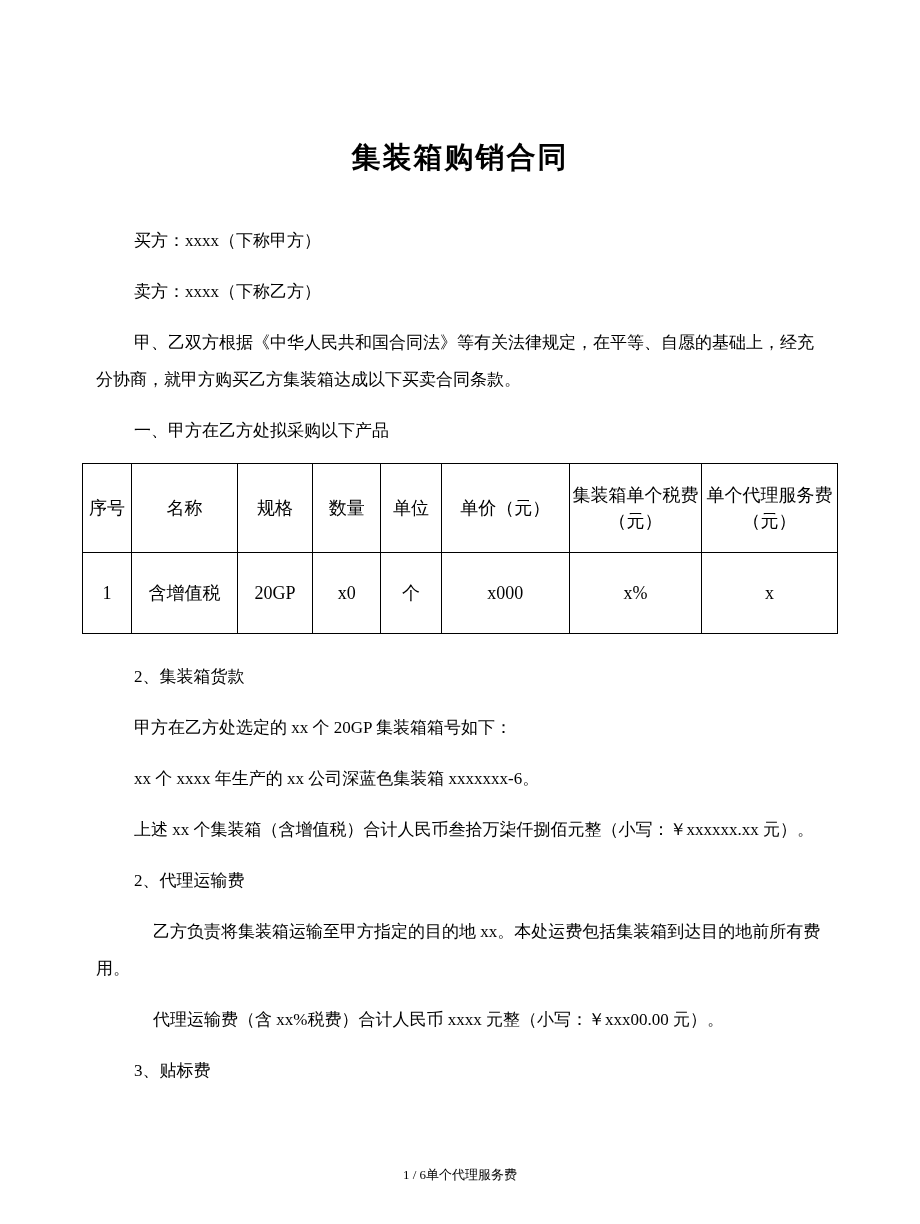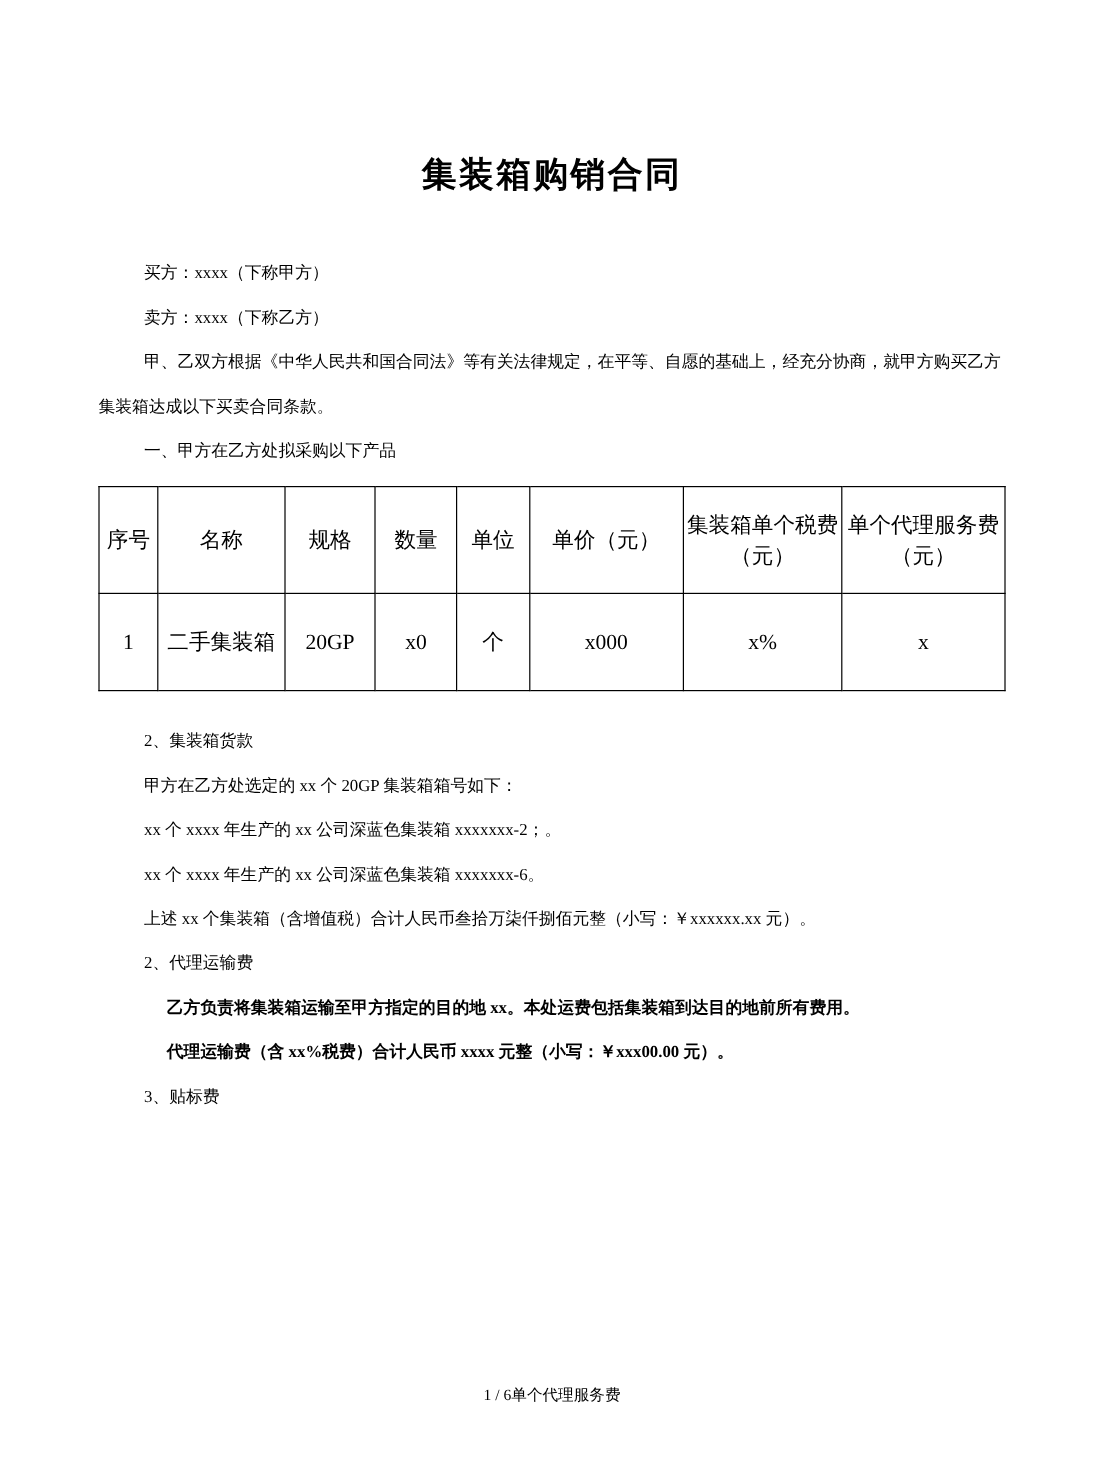--- a/index.html
+++ b/index.html
@@ -20,38 +20,37 @@
     box-sizing: border-box;
     padding: 0 82px;
     position: relative;
   }
   .doc-title {
     text-align: center;
     font-family: "Liberation Sans", "DejaVu Sans", sans-serif;
     font-weight: bold;
     font-size: 29px;
     letter-spacing: 2px;
-    margin: 0;
+    margin: 12px;
     padding-top: 126px;
   }
   .body-block {
     margin-top: 44px;
     font-size: 19px;
     line-height: 37px;
   }
   .p {
-    margin: 0;
+    margin: 14px;
     text-indent: 38px;
-    font-size: 14px;
+    font-size: 17px;
     line-height: 37px;
     white-space: pre-wrap;
   }
   .p.indent2 {
     text-indent: 57px;
-    font-weight: bold;
   }
   table.goods {
     border-collapse: collapse;
     width: 100%;
     margin-top: 10px;
     table-layout: fixed;
     padding-left: 40px;
   }
   table.goods td, table.goods th {
     border: 1px solid #000000;
@@ -128,35 +127,34 @@
         <td>数量</td>
         <td>单位</td>
         <td>单价（元）</td>
         <td>集装箱单个税费（元）</td>
         <td>单个代理服务费（元）</td>
       </tr>
     </thead>
     <tbody>
       <tr>
         <td>1</td>
-        <td>二手集装箱</td>
+        <td>含增值税</td>
         <td>20GP</td>
         <td>x0</td>
         <td>个</td>
         <td>x000</td>
         <td>x%</td>
         <td>x</td>
       </tr>
     </tbody>
   </table>
 
   <div class="after-table">
     <p class="p">2、集装箱货款</p>
     <p class="p">甲方在乙方处选定的 xx 个 20GP 集装箱箱号如下：</p>
-    <p class="p">xx 个 xxxx 年生产的 xx 公司深蓝色集装箱 xxxxxxx-2；。</p>
     <p class="p">xx 个 xxxx 年生产的 xx 公司深蓝色集装箱 xxxxxxx-6。</p>
     <p class="p">上述 xx 个集装箱（含增值税）合计人民币叁拾万柒仟捌佰元整（小写：￥xxxxxx.xx 元）。</p>
     <p class="p">2、代理运输费</p>
     <p class="p indent2">乙方负责将集装箱运输至甲方指定的目的地 xx。本处运费包括集装箱到达目的地前所有费用。</p>
     <p class="p indent2">代理运输费（含 xx%税费）合计人民币 xxxx 元整（小写：￥xxx00.00 元）。</p>
     <p class="p">3、贴标费</p>
   </div>
 
   <div class="footer">
     <span class="pg">1 / 6</span><span>单个代理服务费</span>

